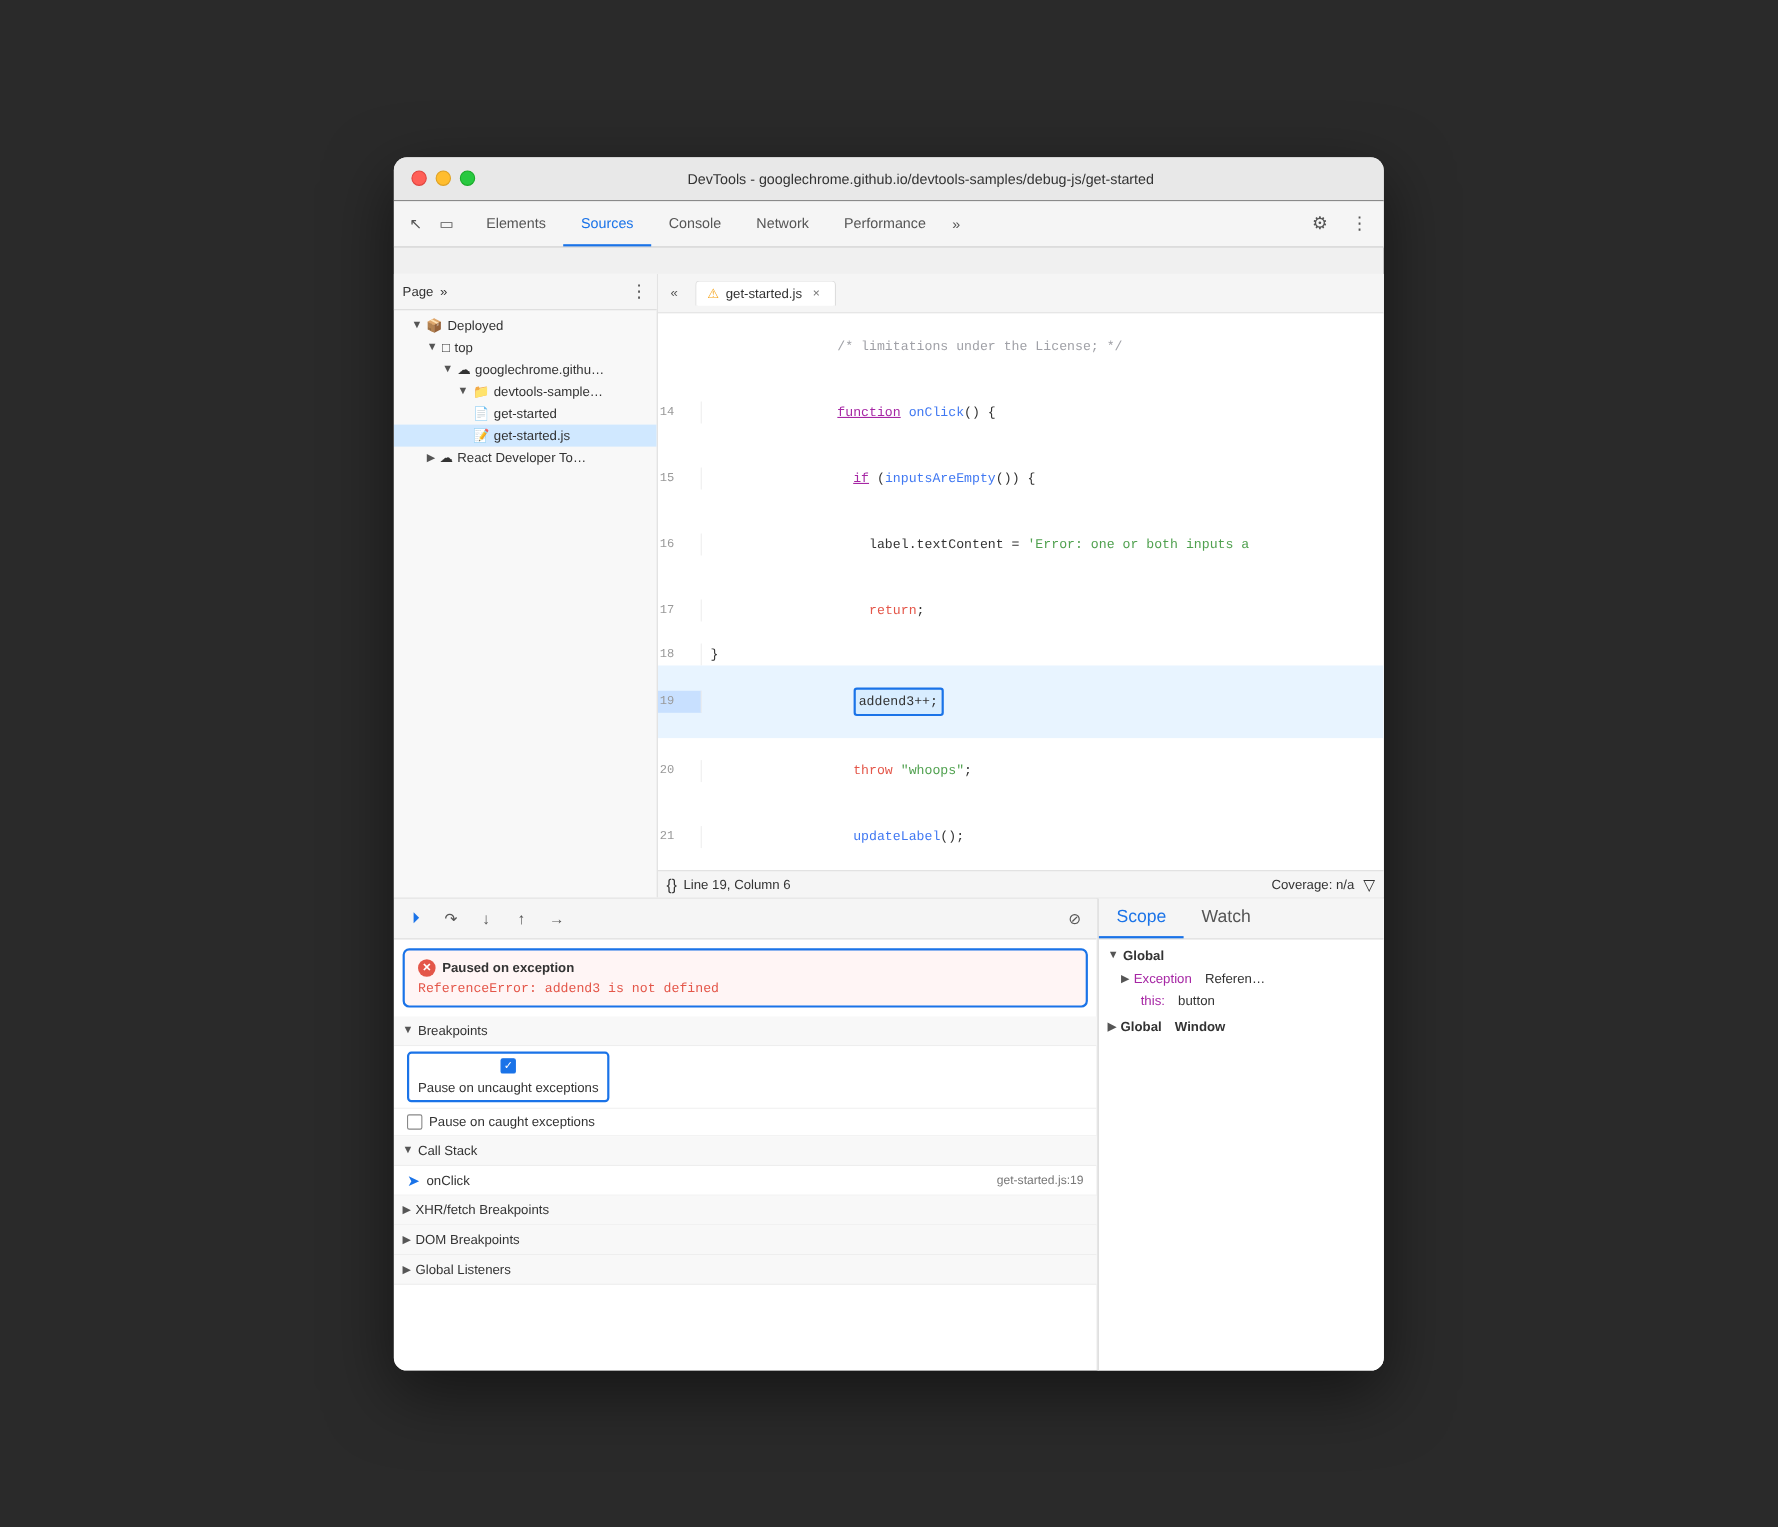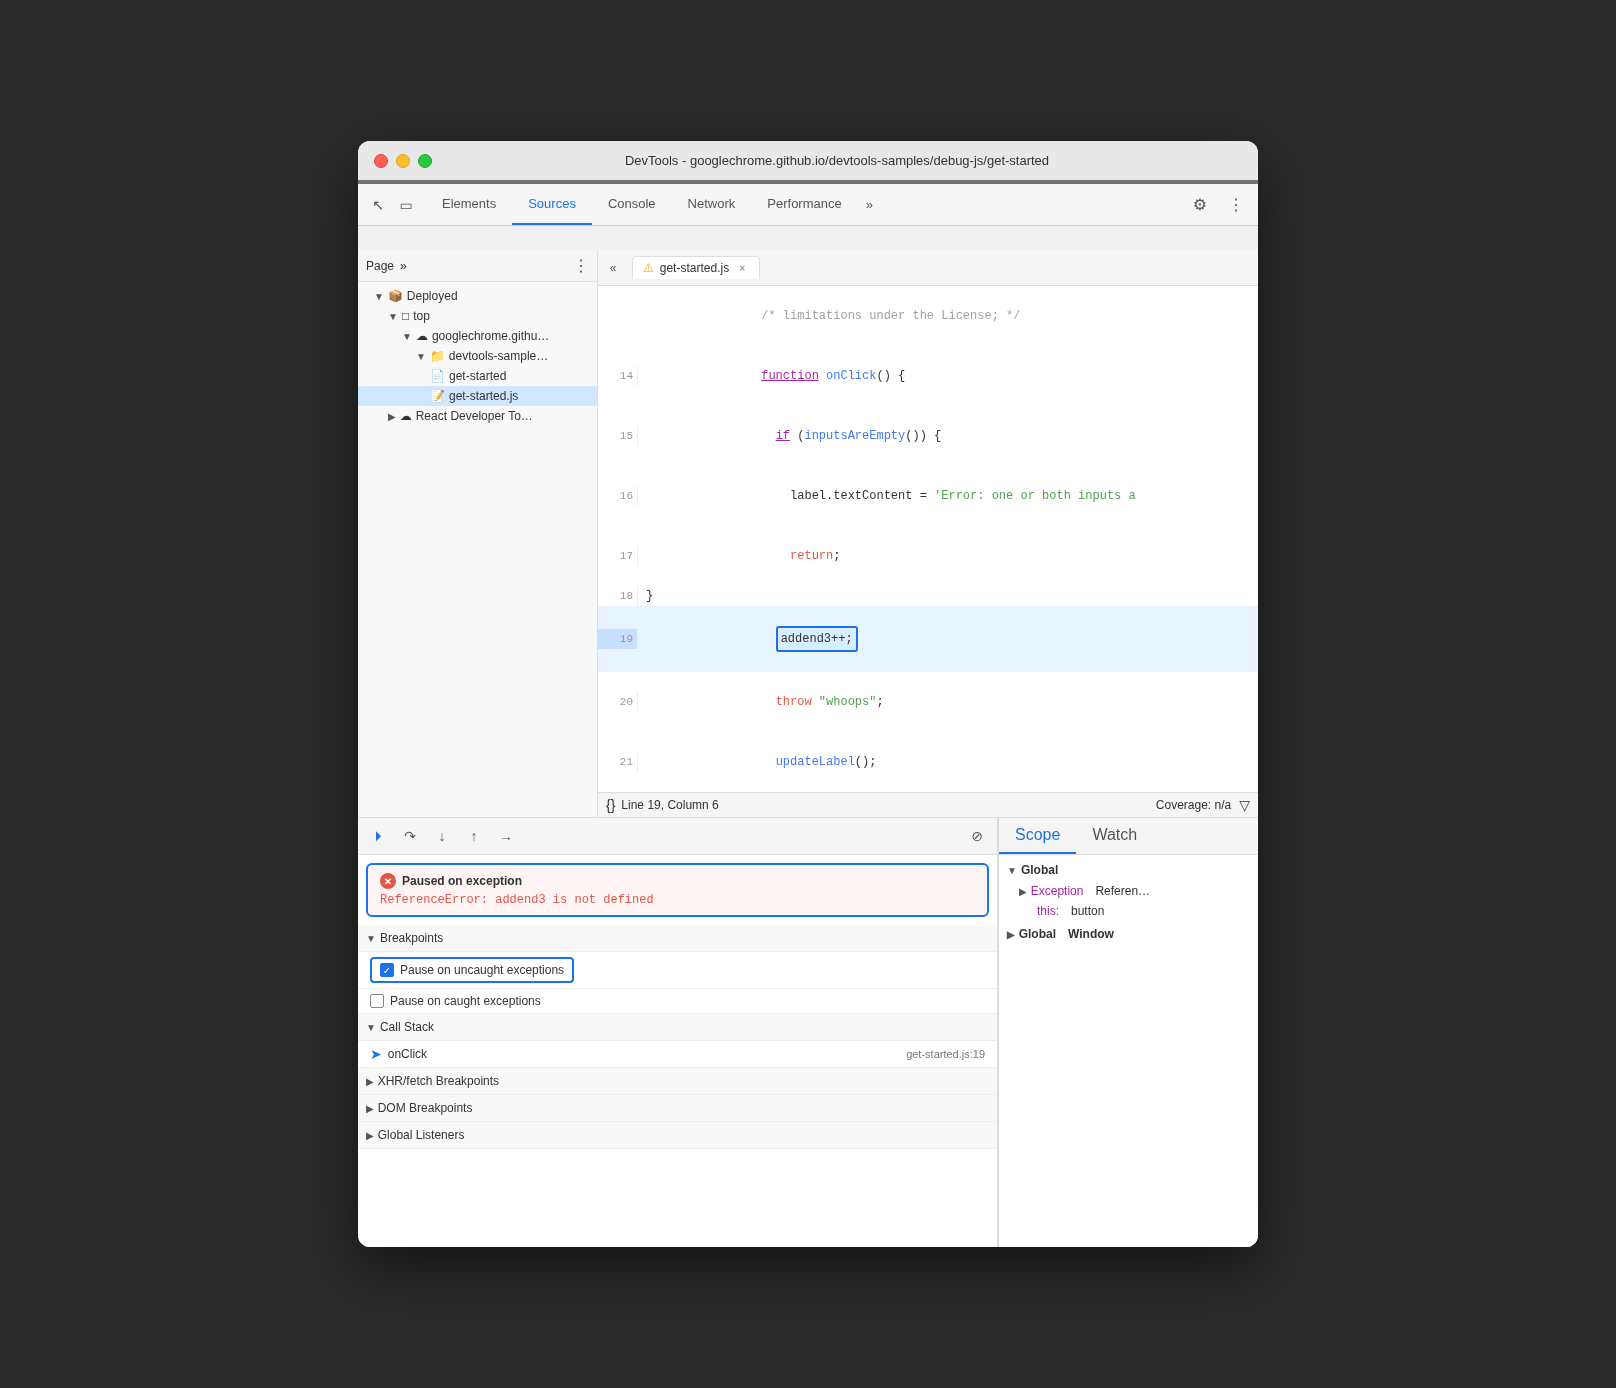--- a/index.html
+++ b/index.html
@@ -16,21 +16,21 @@
       width: 900px;
       background: #f0f0f0;
       border-radius: 12px;
       box-shadow: 0 20px 60px rgba(0,0,0,0.5);
       overflow: hidden;
     }
 
     
     .title-bar {
       background: #e8e8e8;
-      border-bottom: 4px solid #737373;
+      border-bottom: 1px solid #737373;
       padding: 12px 16px;
       display: flex;
       align-items: center;
     }
     .traffic-lights {
       display: flex;
       gap: 8px;
     }
     .traffic-light {
       width: 14px;
@@ -267,21 +267,21 @@
       display: flex;
       align-items: center;
       min-height: 20px;
       line-height: 20px;
     }
     .code-line.current { background: #e8f0fe; }
 
     .line-number {
       width: 40px;
       text-align: right;
-      padding-right: 4px;
+      padding-right: 24px;
       color: #999;
       font-size: 11px;
       user-select: none;
       flex-shrink: 0;
       border-right: 1px solid #eee;
       margin-right: 8px;
     }
 
     .line-code {
       flex: 1;
@@ -444,20 +444,21 @@
       font-size: 10px;
     }
 
     .breakpoint-uncaught-box {
       border: 2px solid #1a73e8;
       border-radius: 4px;
       padding: 3px 8px;
       display: flex;
       align-items: center;
       gap: 6px;
+      flex-direction: column;
     }
 
     
     .callstack-item {
       display: flex;
       align-items: center;
       justify-content: space-between;
       padding: 5px 12px;
       font-size: 12px;
       color: #333;

